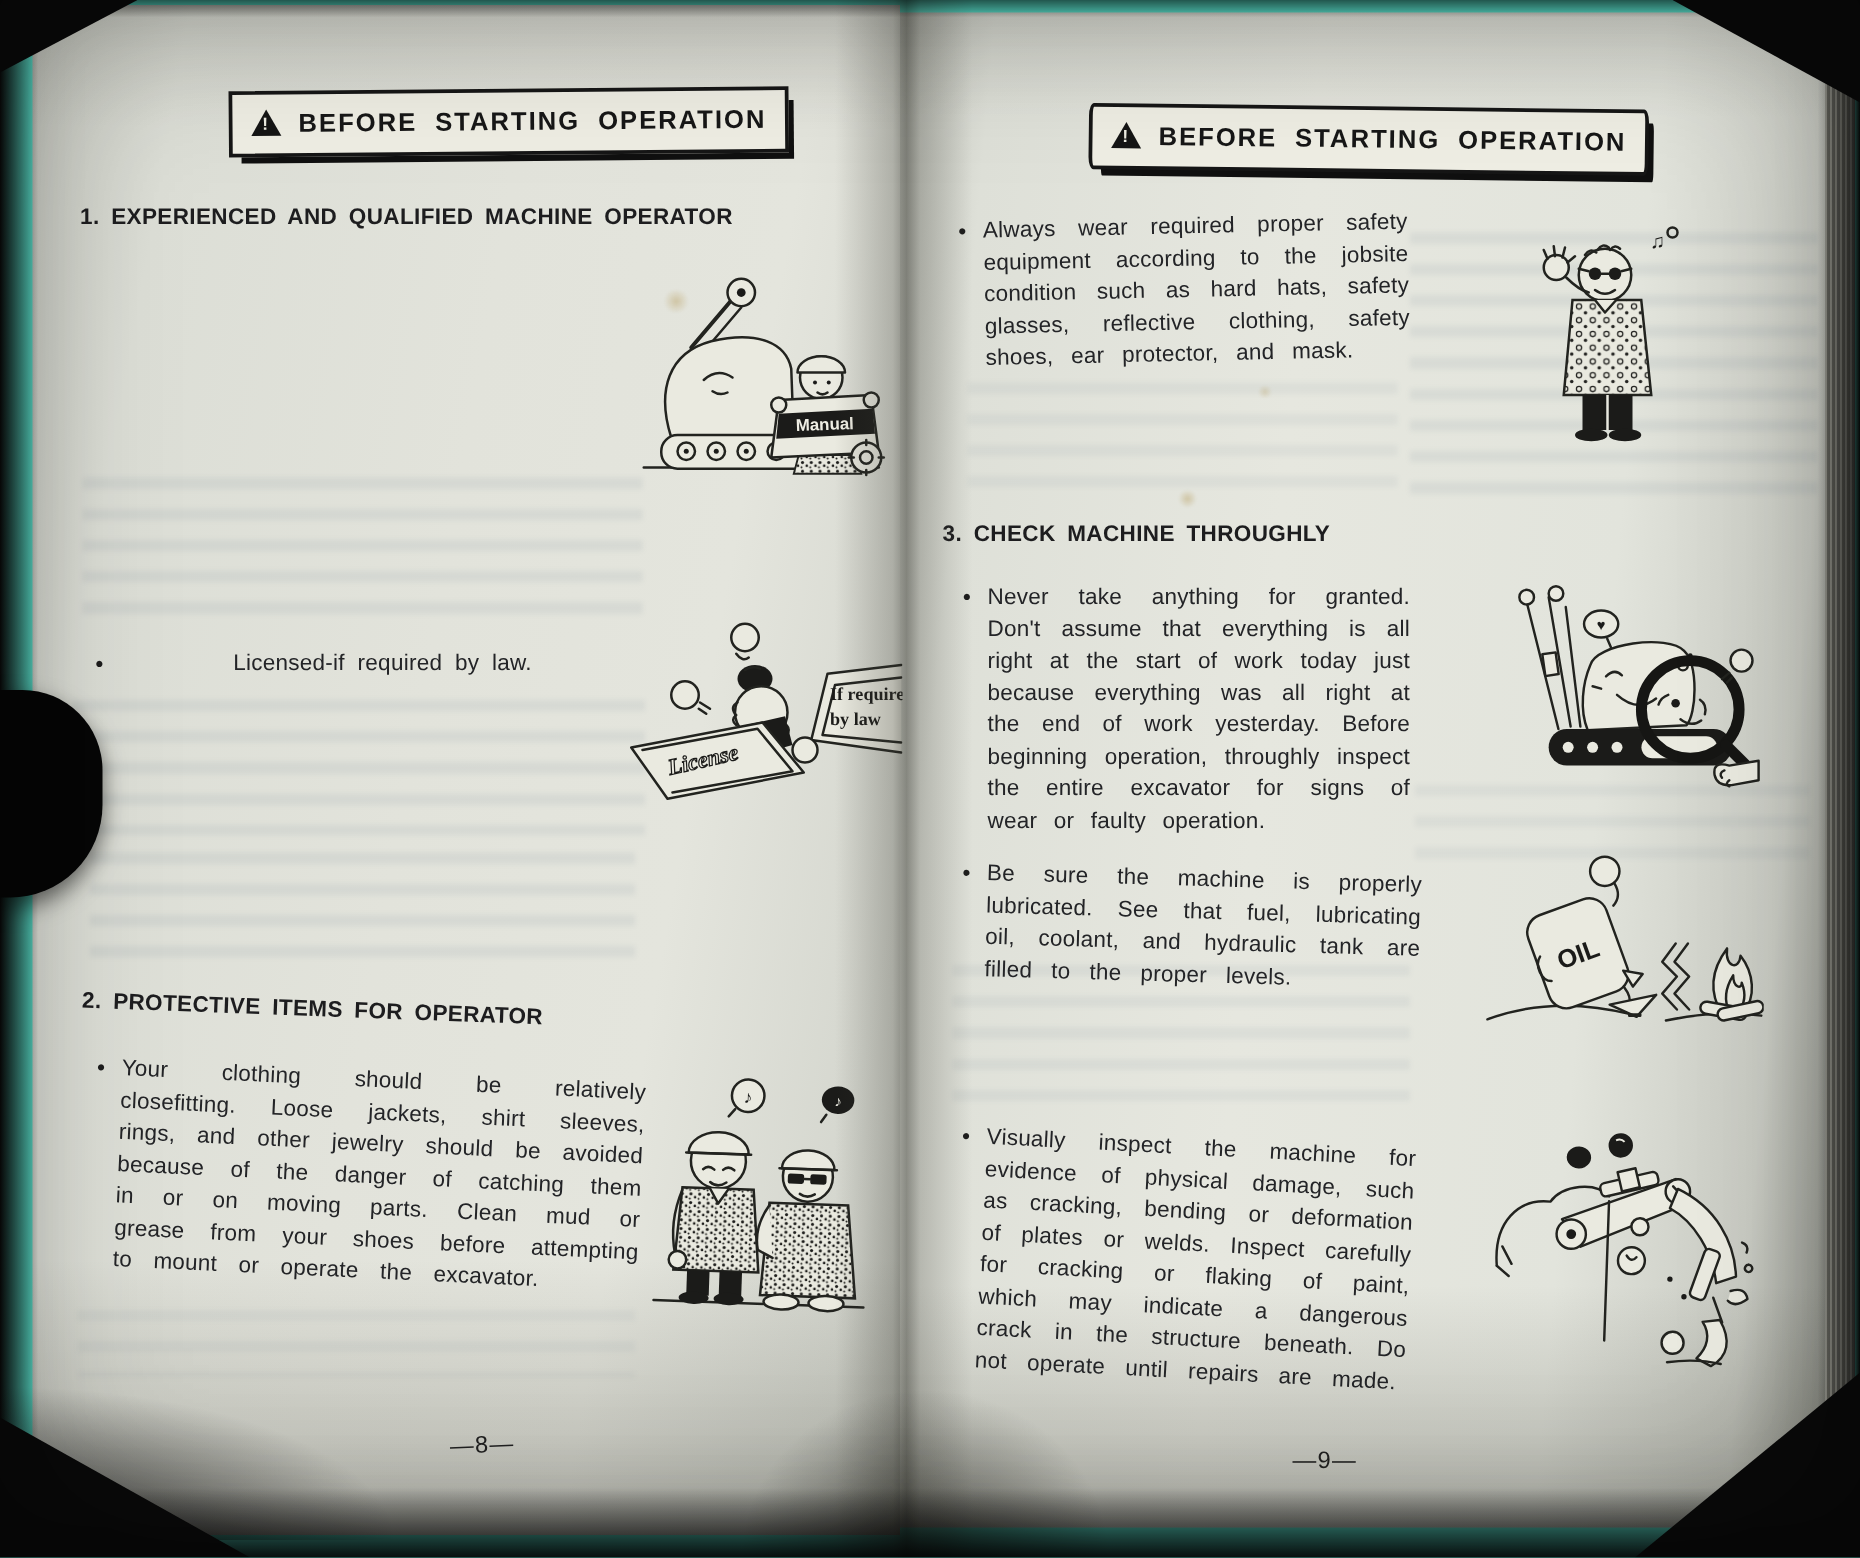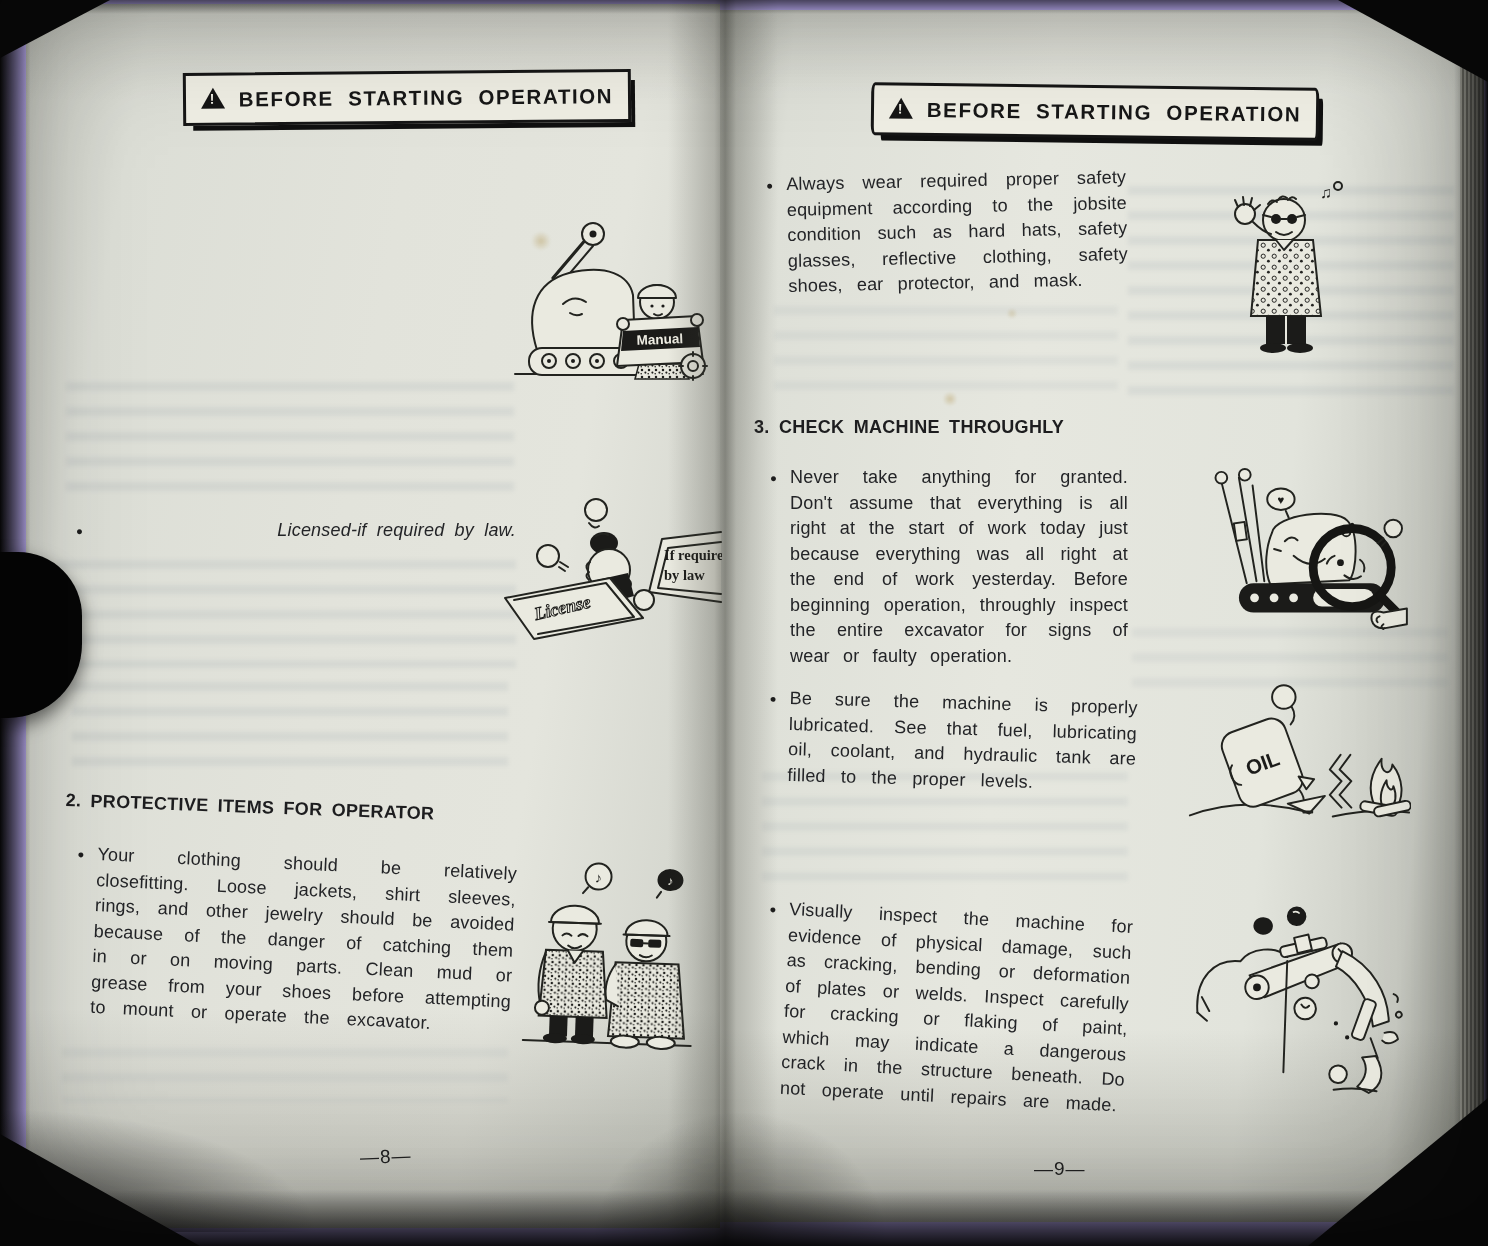--- a/index.html
+++ b/index.html
@@ -1,17 +1,17 @@
 <!DOCTYPE html>
 <html><head>
 <meta charset="utf-8">
 <style>
   html,body{margin:0;padding:0;background:#0e0e0e;}
   .photo{position:relative;width:1488px;height:1246px;overflow:hidden;
-         background:#c4b5fd;font-family:"Liberation Sans",sans-serif;}
+         background:#5eead4;font-family:"Liberation Sans",sans-serif;}
 
   
   .page{position:absolute;}
   .page-left{left:26px;top:4px;width:694px;height:1224px;border-radius:8px 0 0 12px;
     background:linear-gradient(100deg,#c6c8c0 0%,#dcded6 14%,#e2e3db 45%,#e4e5dd 70%,#d3d5cd 92%,#bfc1b9 100%);}
   .page-left::after{content:"";position:absolute;inset:0;border-radius:inherit;
     background:linear-gradient(to bottom,rgba(70,70,60,.10),rgba(0,0,0,0) 8%,rgba(0,0,0,0) 82%,rgba(50,50,40,.22) 98%);}
   .page-right{left:720px;top:10px;width:744px;height:1212px;border-radius:0 12px 10px 0;
     background:linear-gradient(95deg,#c3c5bd 0%,#dee0d8 9%,#e6e7df 40%,#e2e4dc 72%,#c9cbc3 90%,#93958d 99%);}
   .page-right::after{content:"";position:absolute;inset:0;border-radius:inherit;
@@ -108,20 +108,21 @@
 
   <div class="stain" style="left:530px;top:232px;width:22px;height:18px;"></div>
   <div class="stain" style="left:942px;top:392px;width:16px;height:14px;"></div>
   <div class="stain" style="left:1006px;top:308px;width:12px;height:11px;opacity:.7;"></div>
 
   <div class="warn-box" style="left:183px;top:71px;transform:rotate(-.5deg);">
     <span class="tri"></span>
     <span class="warn-title">BEFORE STARTING OPERATION</span>
   </div>
 
+  <div class="sec-heading" style="left:64px;top:163px;width:560px;">1. EXPERIENCED AND QUALIFIED MACHINE OPERATOR</div>
 
 
   <svg class="illus" viewBox="0 0 205 170" style="left:507px;top:214px;width:205px;height:170px;">
     <line class="ln" x1="8" y1="160" x2="196" y2="160"></line>
     <path class="lnth" d="M46,64 L80,24"></path>
     <path class="ln" d="M52,72 L86,32"></path>
     <circle class="ln wf" cx="86" cy="20" r="11"></circle>
     <circle class="bf" cx="86" cy="20" r="3.5"></circle>
     <path class="ln wf" d="M30,136 C18,98 28,68 62,59 C100,50 122,61 126,81 L128,136 Z"></path>
     <path class="ln" d="M56,90 q11,-10 23,-2"></path>
@@ -151,21 +152,21 @@
     <circle class="ln wf" cx="186" cy="152" r="12"></circle>
     <circle class="ln" cx="186" cy="152" r="5"></circle>
     <g class="ln">
         <line x1="186" y1="138" x2="186" y2="142"></line>
         <line x1="186" y1="162" x2="186" y2="166"></line>
       <line x1="172" y1="152" x2="176" y2="152"></line>
         <line x1="196" y1="152" x2="200" y2="152"></line>
       </g>
   </svg>
 
-  <div class="bullet" style="left:96px;top:518px;width:420px;word-spacing:5px;text-align:right;font-style:italic;">Licensed-if required by law.</div>
+  <div class="bullet" style="left:96px;top:518px;width:420px;word-spacing:5px;text-align:center;">Licensed-if required by law.</div>
 
   <svg class="illus" viewBox="0 0 230 145" style="left:492px;top:496px;width:230px;height:145px;">
     <path class="ln wf" d="M229,36 L170,43 L157,96 L229,106"></path>
     <path class="ln" d="M229,46 L176,52 L166,92 L229,98"></path>
     <circle class="ln wf" cx="104" cy="14" r="11"></circle>
     <path class="ln" d="M97,27 q5,7 10,3"></path>
     <circle class="ln wf" cx="56" cy="60" r="11"></circle>
     <path class="ln" d="M68,66 l8,5 M67,71 l6,4"></path>
     <ellipse class="bf" cx="112" cy="47" rx="14" ry="11"></ellipse>
     <path class="ln" d="M104,40 q6,-4 12,-1" stroke="#e9e9df"></path>

